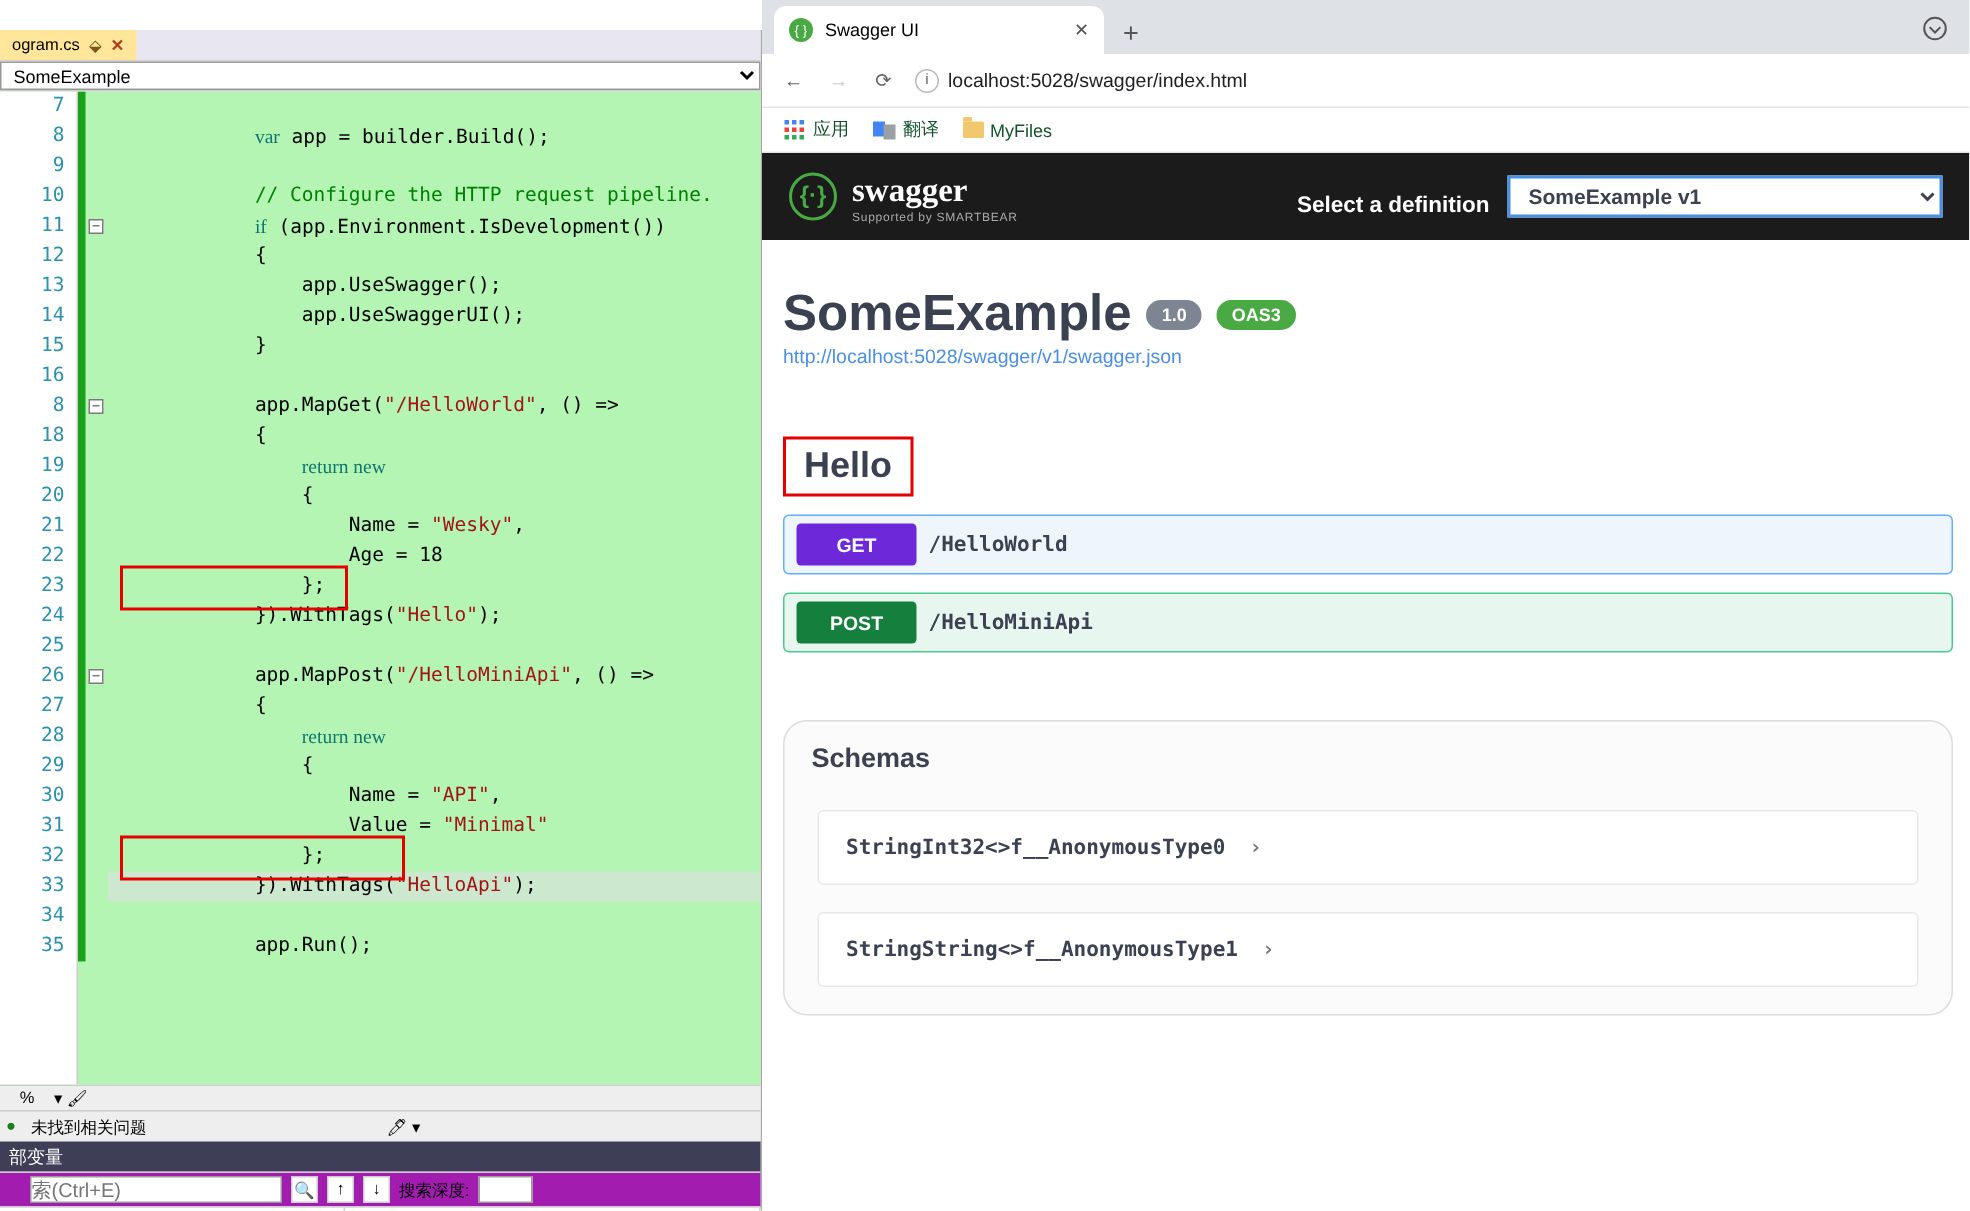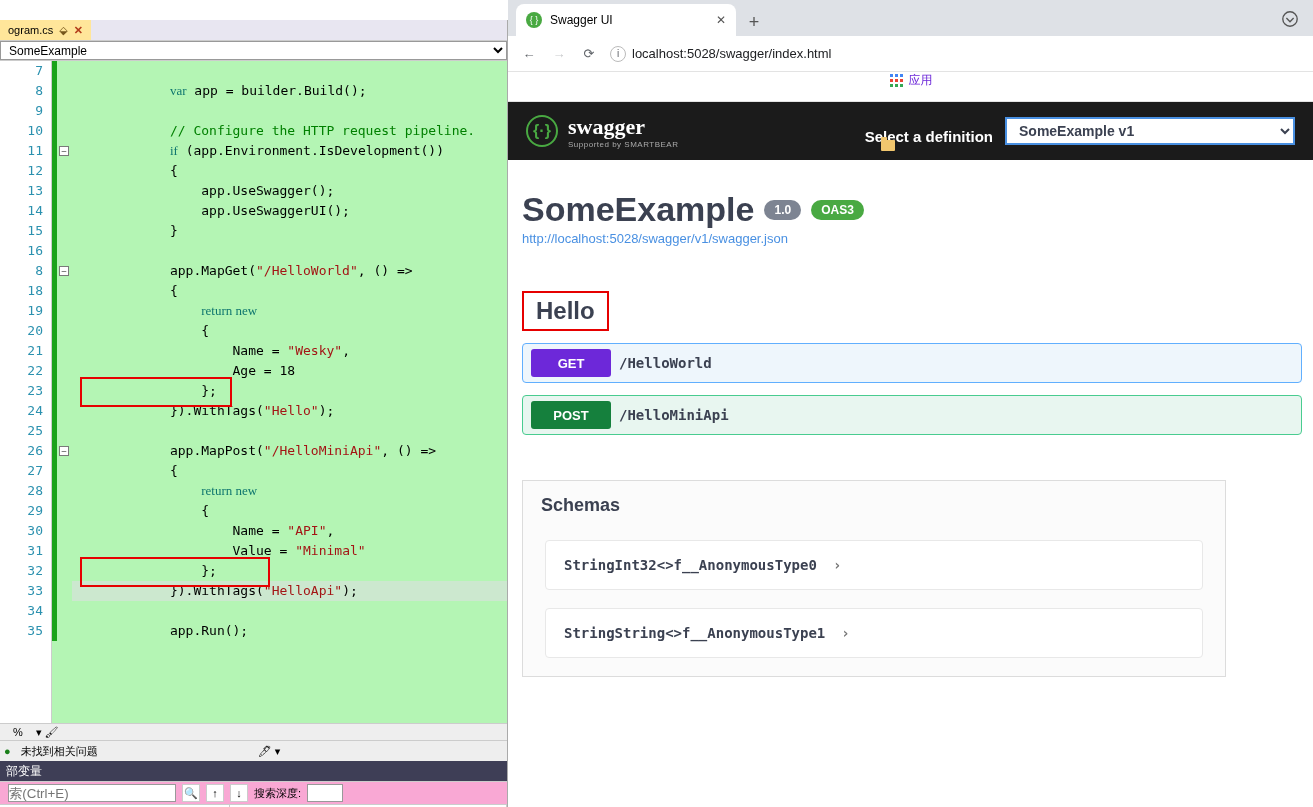--- a/index.html
+++ b/index.html
@@ -33,41 +33,41 @@
   .txt { color: #000; }
 
   .red-box { border: 2px solid #e60000; position: absolute; pointer-events: none; }
 
   .scroll-x { height: 17px; background: #eee; border-top: 1px solid #ccc; display:flex; align-items:center; font-size:11px; }
   .scroll-x .pct { width:36px; text-align:center; }
   .scroll-x .brush { width:20px; text-align:center; }
   .status-issue { height: 21px; background: #eee; border-top: 1px solid #ccc; display: flex; align-items: center; font-size: 11px; padding: 0 4px; gap:10px; }
   .status-issue .ok { color: #1a7f1a; font-weight: bold; }
   .panel-hdr { height: 20px; background: #3e3e56; color: #fff; font-size: 12px; display:flex; align-items:center; padding:0 6px; }
-  .searchbar { height: 24px; display: flex; align-items: center; border-top:1px solid #ccc; border-bottom:1px solid #ccc; background:#f9a8d4; font-size:11px; padding:0 8px; gap:6px; }
+  .searchbar { height: 24px; display: flex; align-items: center; border-top:1px solid #ccc; border-bottom:1px solid #ccc; background:#a21caf; font-size:11px; padding:0 20px; gap:6px; }
   .searchbar input { width: 168px; height:18px; border:1px solid #999; }
   .searchbar .icn { width:18px; height:18px; border:1px solid #ccc; display:flex; align-items:center; justify-content:center; background:#fff; }
   .cols-hdr { height: 22px; display:flex; background:#fff; font-size:11px; border-bottom:1px solid #ccc; }
   .cols-hdr div { padding:3px 8px; border-right:1px solid #ccc; }
 
   
   .right { flex: 1; display: flex; flex-direction: column; background: #fff; }
   .tabbar { height: 36px; background: #dee1e6; display: flex; align-items: flex-end; padding-left: 8px; }
   .btab { height: 32px; background: #fff; border-radius: 8px 8px 0 0; display:flex; align-items:center; gap:8px; padding:0 10px; font-size:12px; min-width: 220px; }
   .favicon { width:16px; height:16px; border-radius:50%; background:#49a942; display:flex; align-items:center; justify-content:center; color:#fff; font-size:9px; }
   .btab-close { margin-left:auto; color:#555; }
   .new-tab { width:28px; height:28px; display:flex; align-items:center; justify-content:center; font-size:18px; color:#555; margin-left:4px; }
   .win-ctrl { margin-left:auto; margin-right:14px; margin-bottom:8px; width:18px; height:18px; }
   .win-ctrl svg { width:18px; height:18px; }
 
   .addrbar { height: 36px; background:#fff; border-bottom:1px solid #e3e3e3; display:flex; align-items:center; gap:12px; padding:0 12px; font-size:13px; color:#5f6368; }
   .addrbar .nav-icn { width:18px; height:18px; display:flex; align-items:center; justify-content:center; }
   .addrbar .addr { flex:1; display:flex; align-items:center; gap:6px; color:#202124; }
   .addrbar .addr .scheme { color:#5f6368; border:1px solid #bbb; border-radius:50%; width:16px; height:16px; font-size:10px; display:flex; align-items:center; justify-content:center; }
-  .bookbar { height: 30px; border-bottom:1px solid #e3e3e3; display:flex; align-items:center; gap:16px; padding:0 14px; font-size:12px; color:#6d28d9;flex-direction:column; }
+  .bookbar { height: 30px; border-bottom:1px solid #e3e3e3; display:flex; align-items:center; gap:16px; padding:0 14px; font-size:12px; color:#14532d; }
   .bk { display:flex; align-items:center; gap:4px; }
   .bk .ic { width:16px; height:16px; }
   .bk .folder { width:14px; height:11px; background:#f2c76e; border-radius:1px; position:relative; }
   .bk .folder::before { content:""; position:absolute; top:-3px; left:0; width:6px; height:3px; background:#f2c76e; border-radius:1px 1px 0 0; }
 
   .page { flex:1; overflow:auto; }
   .sw-top { height: 58px; background:#1b1b1b; display:flex; align-items:center; padding:0 18px; gap:20px; }
   .sw-logo { display:flex; align-items:center; gap:10px; color:#fff; }
   .sw-logo .ring { width:32px; height:32px; border:2px solid #49a942; border-radius:50%; display:flex; align-items:center; justify-content:center; color:#49a942; font-size:16px; font-weight:bold; }
   .sw-logo .brand { font-family: Georgia, serif; font-size:22px; font-weight:600; }
@@ -89,21 +89,21 @@
   .op { margin-top: 12px; border:1px solid; border-radius:4px; display:flex; align-items:center; height:40px; width: 780px; }
   .op.get  { background:#eef6fc; border-color:#61affe; }
   .op.post { background:#e8f6f0; border-color:#49cc90; }
   .op .method { width:80px; height:28px; margin:0 8px; border-radius:3px; color:#fff; font-weight:700; font-size:13px; display:flex; align-items:center; justify-content:center; }
   .op.get .method { background:#6d28d9; }
   .op.post .method { background:#15803d; }
   .op .path { font-family: Consolas, monospace; font-size:14px; color:#3b4151; font-weight:600; }
 
   .red-box-b { border:2px solid #e60000; display:inline-block; }
 
-  .schemas { margin-top:45px; border:1px solid #dcdcdc; border-radius:0; width:704px; background:#fbfbfb; }
+  .schemas { margin-top:45px; border:1px solid #dcdcdc; border-radius:16px; width:780px; background:#fbfbfb; }
   .schemas-hdr { padding: 14px 18px; font-size:18px; font-weight:700; color:#3b4151; }
   .schema-item { margin: 10px 22px 18px; padding: 16px 18px; background:#fff; border:1px solid #e8e8e8; border-radius:4px; display:flex; align-items:flex-end; gap:16px; font-size:14px; font-weight:700; color:#3b4151; font-family: Consolas, monospace; }
   .schema-item .chev { color:#777; }
 </style>
 </head>
 <body>
 
 <div class="left">
 
   <div class="tabstrip">

